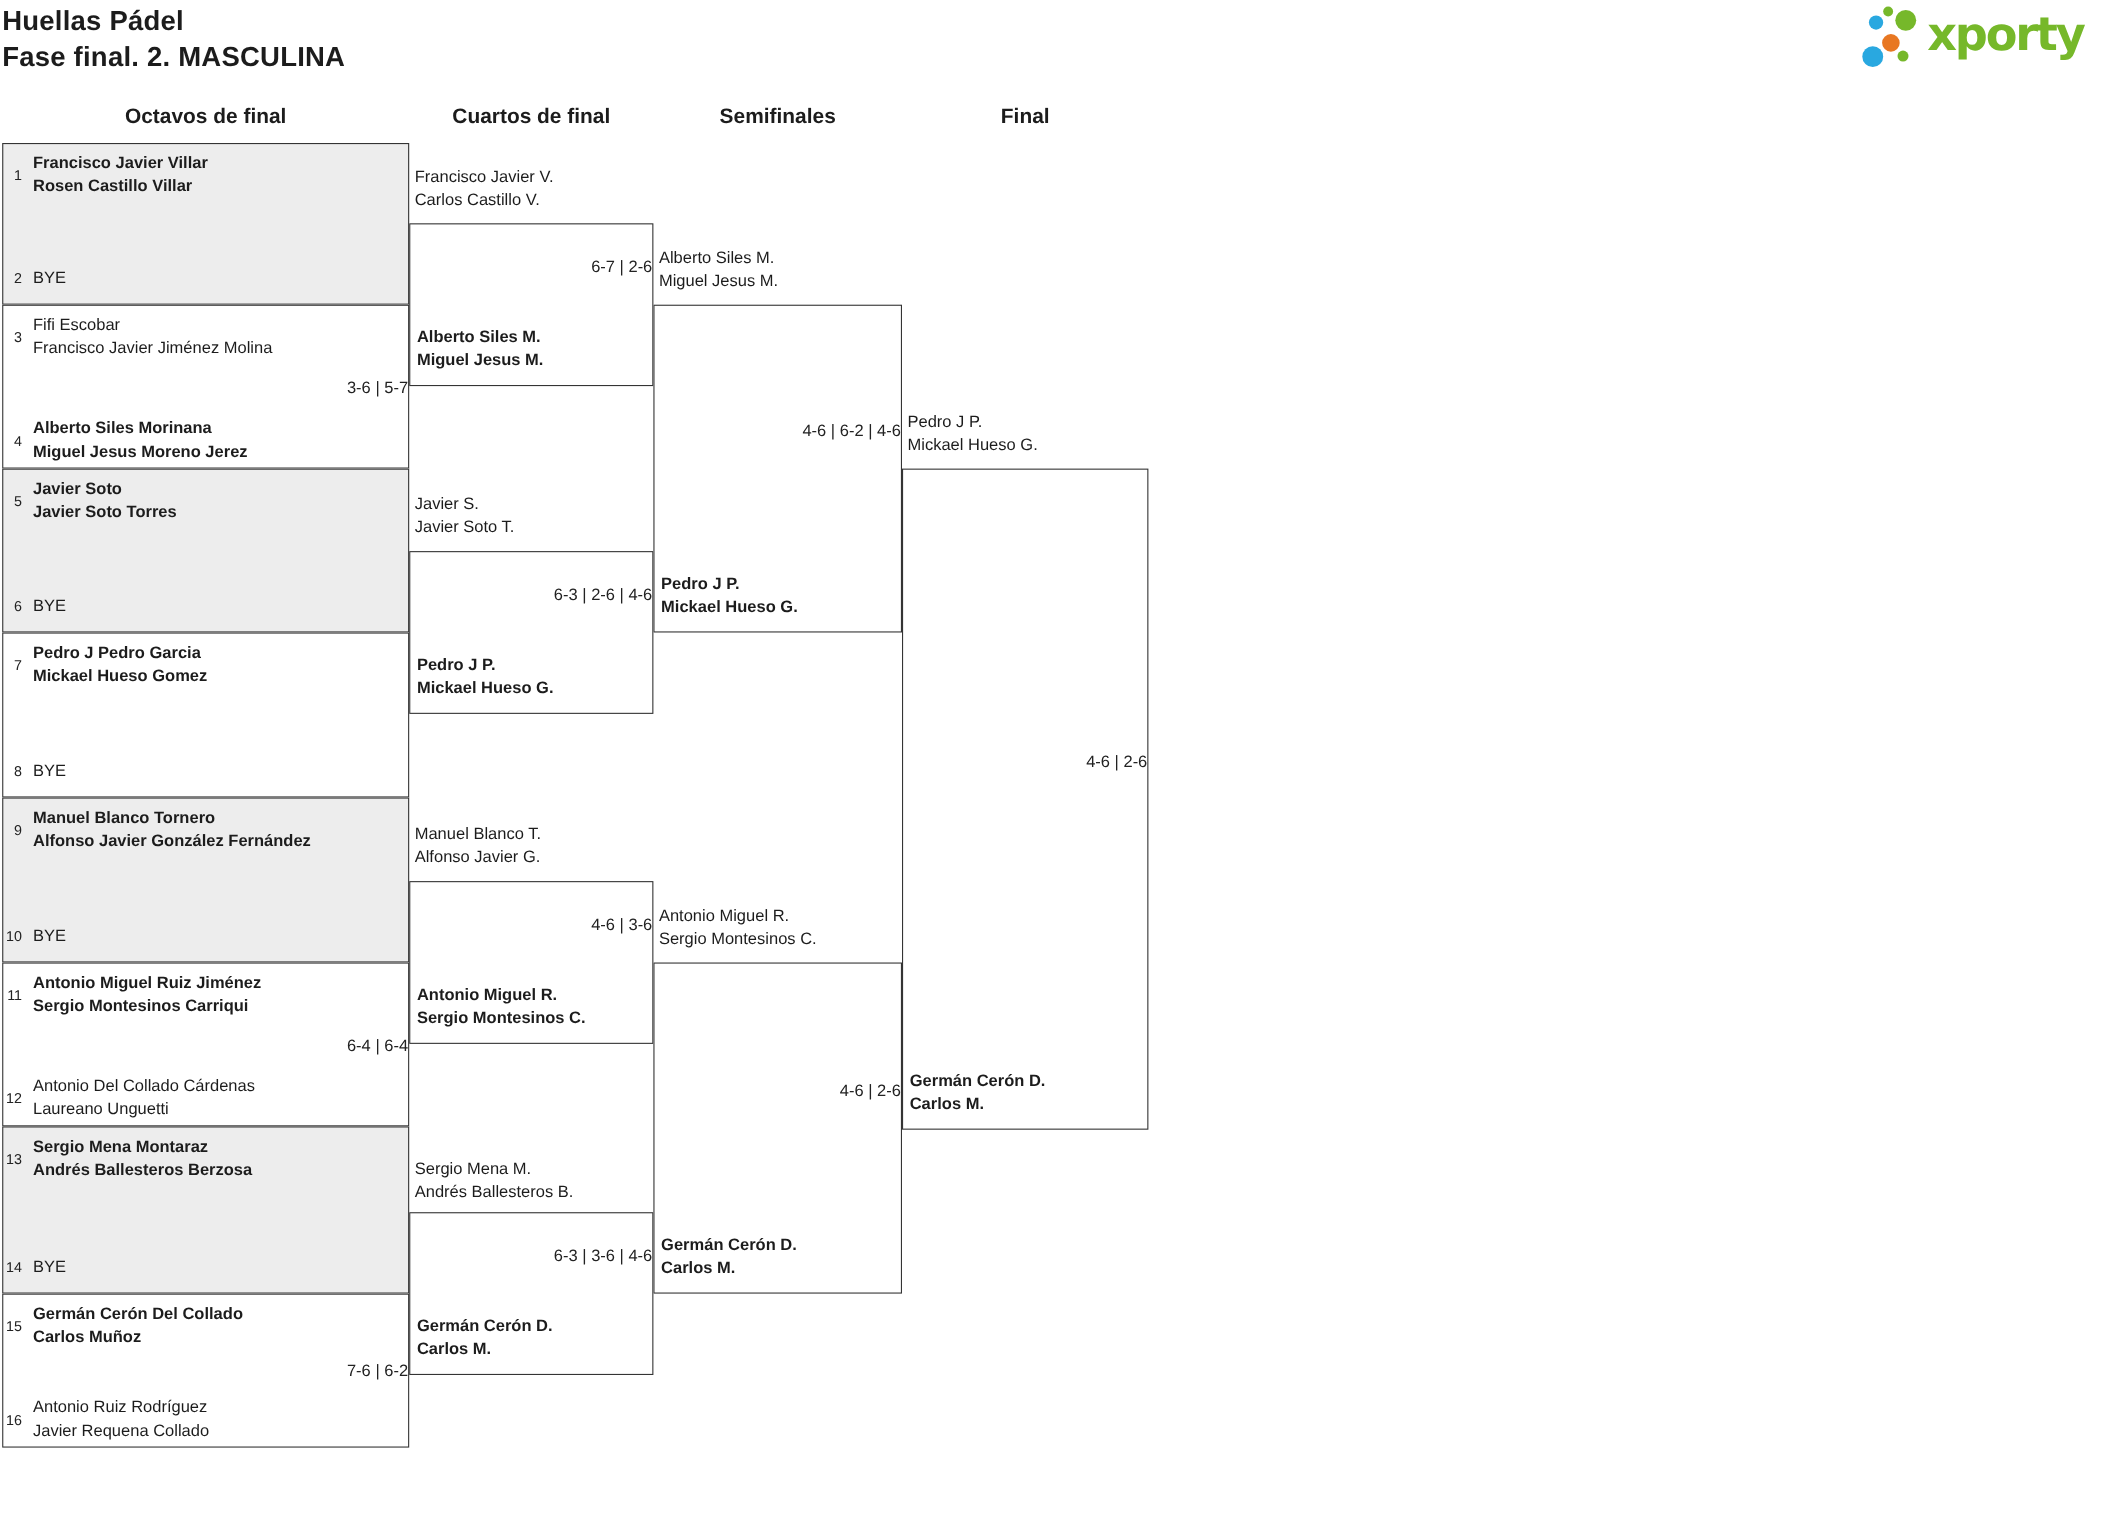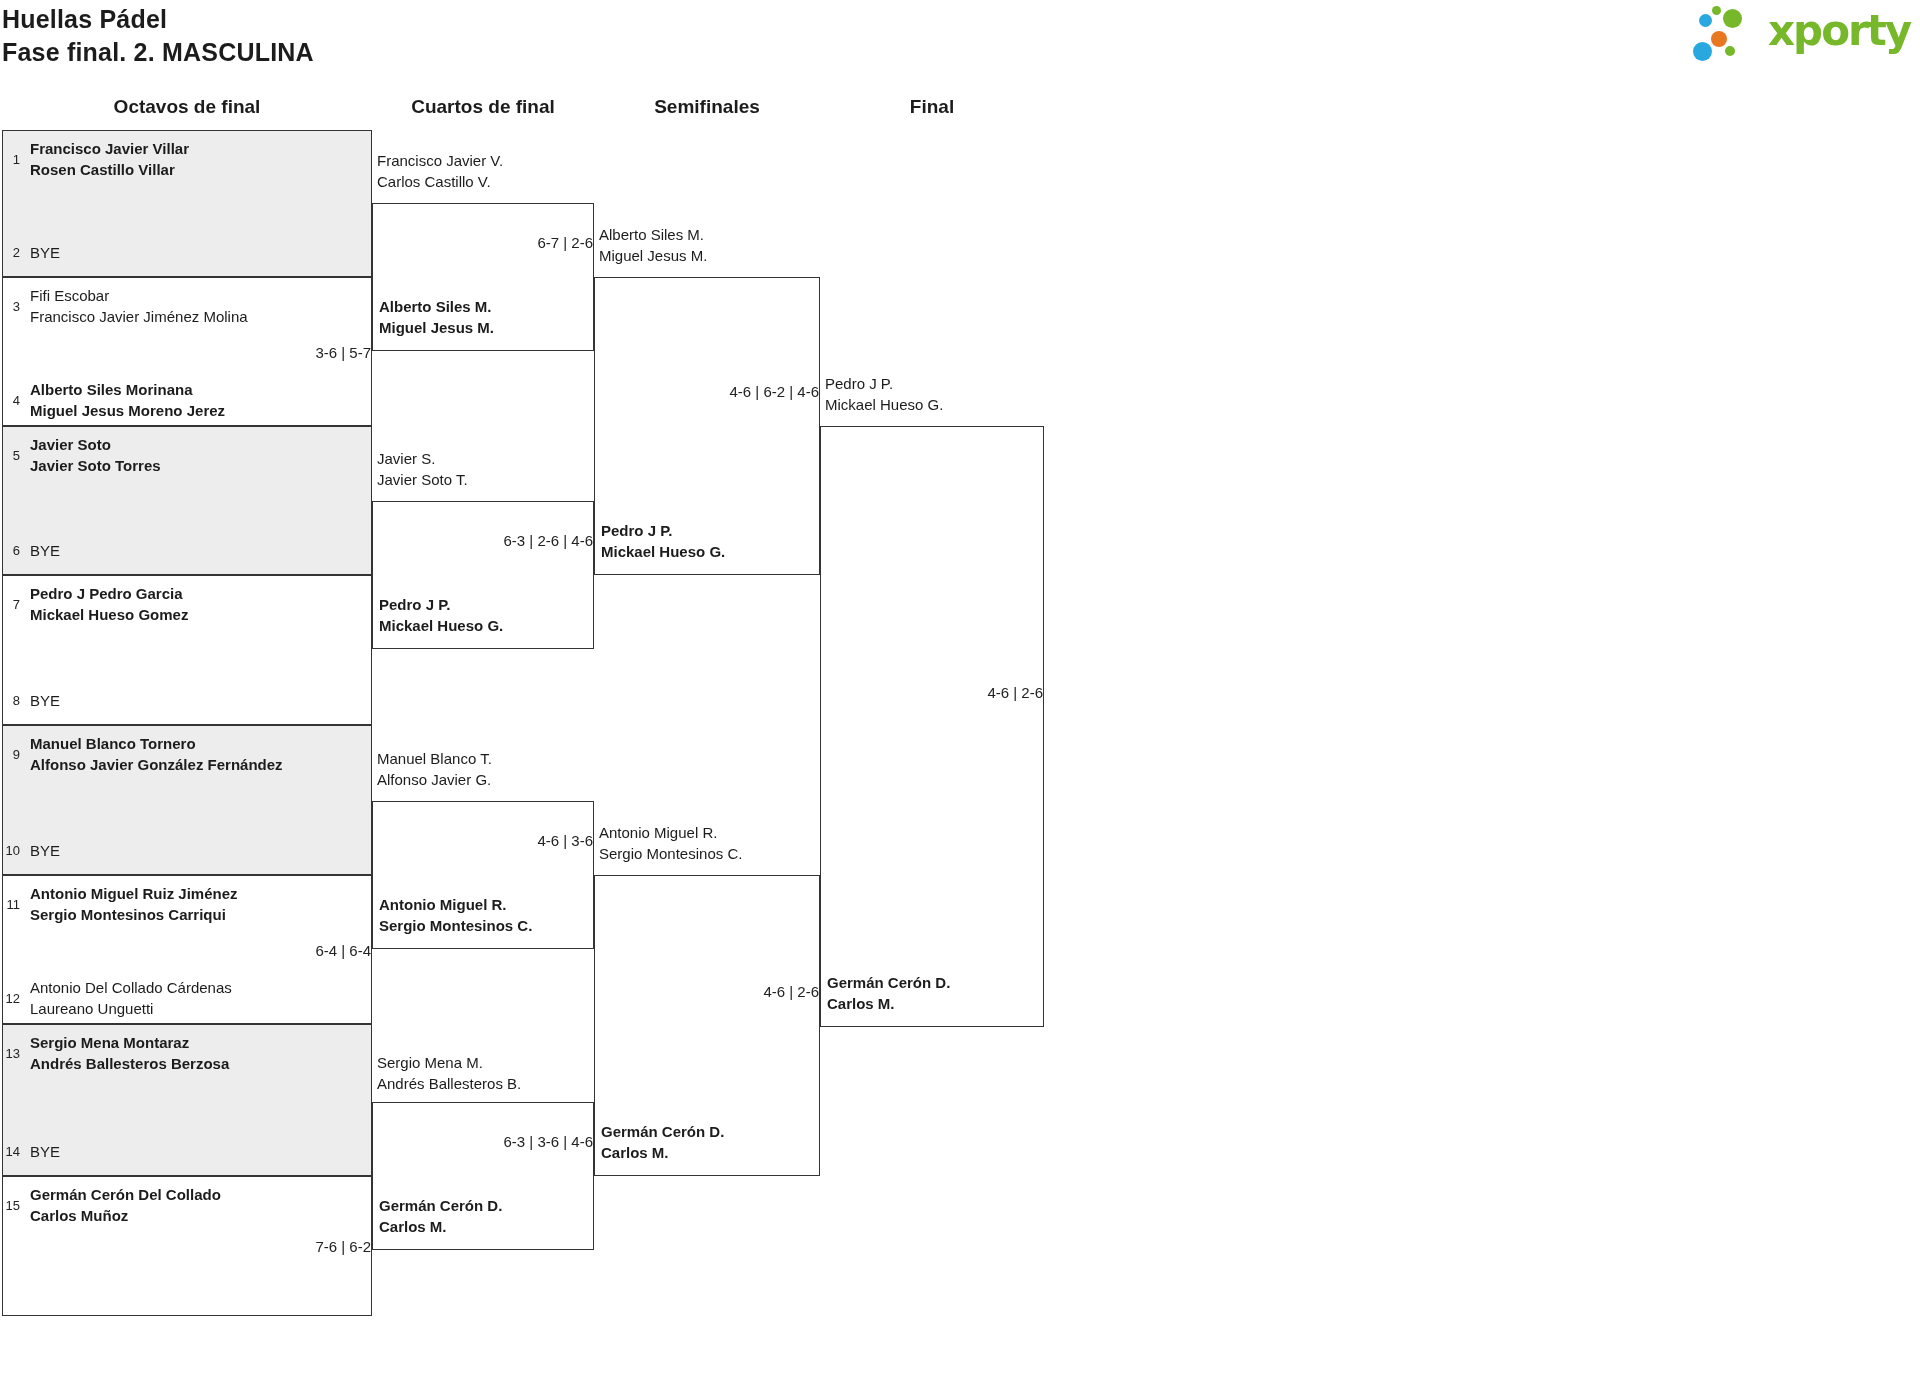--- a/index.html
+++ b/index.html
@@ -4,21 +4,21 @@
 <style>
   html,body{margin:0;padding:0;background:#fff;}
   body{width:1920px;height:1393px;position:relative;overflow:hidden;
        font-family:"Liberation Sans",sans-serif;color:#1c1c1c;}
   .abs{position:absolute;}
   
   .title{left:2px;top:3px;font-size:25px;font-weight:700;line-height:33px;letter-spacing:.2px;}
   .round-header{top:96px;font-size:19px;font-weight:600;text-align:center;}
   
   .logo-text{left:1752px;top:6px;font-family:"DejaVu Sans",sans-serif;font-size:42px;
-             font-weight:700;letter-spacing:-2px;color:#76b82a;margin-left:16px;}
+             font-weight:700;letter-spacing:-2px;color:#76b82a;}
   .dot{position:absolute;border-radius:50%;}
   .dot.g{background:#76b82a;} .dot.b{background:#29a8e0;} .dot.o{background:#e87722;}
   
   .box{position:absolute;border:1.5px solid #343434;box-sizing:border-box;background:#fff;}
   .box.shaded{background:#ededed;}
   .r1{left:2px;width:370px;}
   .team{position:absolute;left:0;right:6px;display:flex;align-items:center;}
   .t-top{top:7px;}
   .t-bot2{bottom:4px;}
   .t-bye{bottom:13px;}
@@ -172,20 +172,27 @@
 
 <div class="box r1" style="top:1176px;height:140px">
   <div class="team t-top">
     <span class="seed">15</span>
     <div class="names bold">
       <div>Germán Cerón Del Collado</div>
       <div>Carlos Muñoz</div>
     </div>
   </div>
   <div class="score">7-6 | 6-2</div>
+  <div class="team t-bot2">
+    <span class="seed">16</span>
+    <div class="names">
+      <div>Antonio Ruiz Rodríguez</div>
+      <div>Javier Requena Collado</div>
+    </div>
+  </div>
 </div>
 
 <div class="label" style="left:377px;top:150px">
   <div>Francisco Javier V.</div>
   <div>Carlos Castillo V.</div>
 </div>
 <div class="box adv" style="left:372px;top:203px;width:222px;height:148px">
   <div class="score">6-7 | 2-6</div>
   <div class="winner">
     <div>Alberto Siles M.</div>

